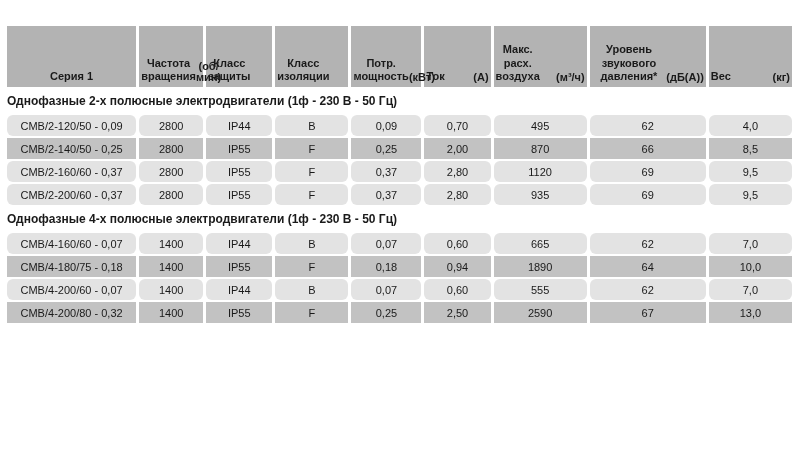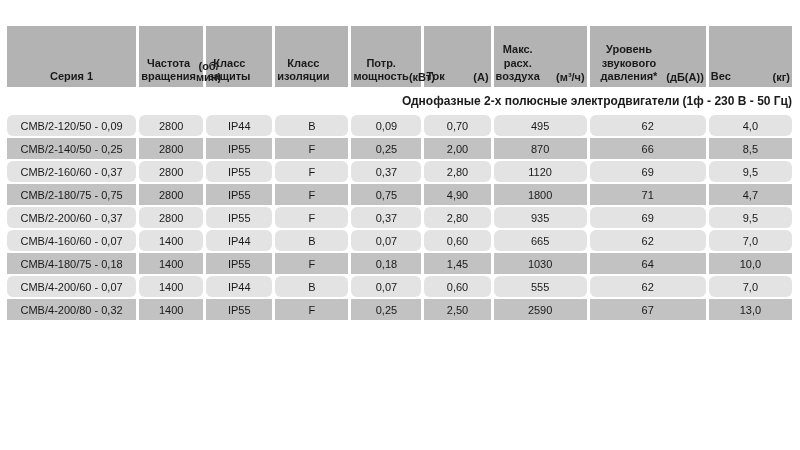--- a/index.html
+++ b/index.html
@@ -45,21 +45,21 @@
     padding: 6px 2px 4px 2px;
   }
   .hcell.center { justify-content: center; }
   .hdr-title { white-space: pre-line; text-align: center; line-height: 1.2; }
   .hdr-unit  { text-align: center; line-height: 1; min-height: 11px; }
   tr.section-row td {
     background: var(--page-bg);
     height: 24px;
     font-size: 12px;
     font-weight: bold;
-    text-align: right;
+    text-align: left;
     vertical-align: middle;
     padding: 2px 0;
     margin-top: 28px;
   }
   tr.data-row td {
     height: 21px;
     font-size: 11px;
     text-align: center;
     vertical-align: middle;
     padding: 0 2px;
@@ -179,61 +179,53 @@
           <td>CMB/2-160/60 - 0,37</td>
           <td>2800</td>
           <td>IP55</td>
           <td>F</td>
           <td>0,37</td>
           <td>2,80</td>
           <td>1120</td>
           <td>69</td>
           <td>9,5</td>
         </tr>
-        <tr class="data-row row-dark">
-          <td>CMB/2-180/75 - 0,75</td>
-          <td>2800</td>
-          <td>IP55</td>
-          <td>F</td>
-          <td>0,75</td>
-          <td>4,90</td>
-          <td>1800</td>
-          <td>71</td>
-          <td>4,7</td>
-        </tr>
         <tr class="data-row row-light">
           <td>CMB/2-200/60 - 0,37</td>
           <td>2800</td>
           <td>IP55</td>
           <td>F</td>
           <td>0,37</td>
           <td>2,80</td>
           <td>935</td>
           <td>69</td>
           <td>9,5</td>
+        </tr>
+        <tr class="section-row">
+          <td colspan="9">Однофазные 4-х полюсные электродвигатели (1ф - 230 В - 50 Гц)</td>
         </tr>
         <tr class="data-row row-light">
           <td>CMB/4-160/60 - 0,07</td>
           <td>1400</td>
           <td>IP44</td>
           <td>B</td>
           <td>0,07</td>
           <td>0,60</td>
           <td>665</td>
           <td>62</td>
           <td>7,0</td>
         </tr>
         <tr class="data-row row-dark">
           <td>CMB/4-180/75 - 0,18</td>
           <td>1400</td>
           <td>IP55</td>
           <td>F</td>
           <td>0,18</td>
-          <td>1,45</td>
-          <td>1030</td>
+          <td>0,94</td>
+          <td>1890</td>
           <td>64</td>
           <td>10,0</td>
         </tr>
         <tr class="data-row row-light">
           <td>CMB/4-200/60 - 0,07</td>
           <td>1400</td>
           <td>IP44</td>
           <td>B</td>
           <td>0,07</td>
           <td>0,60</td>

